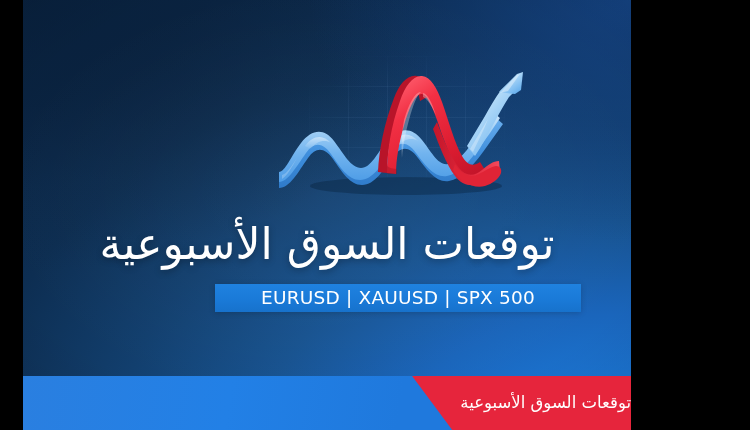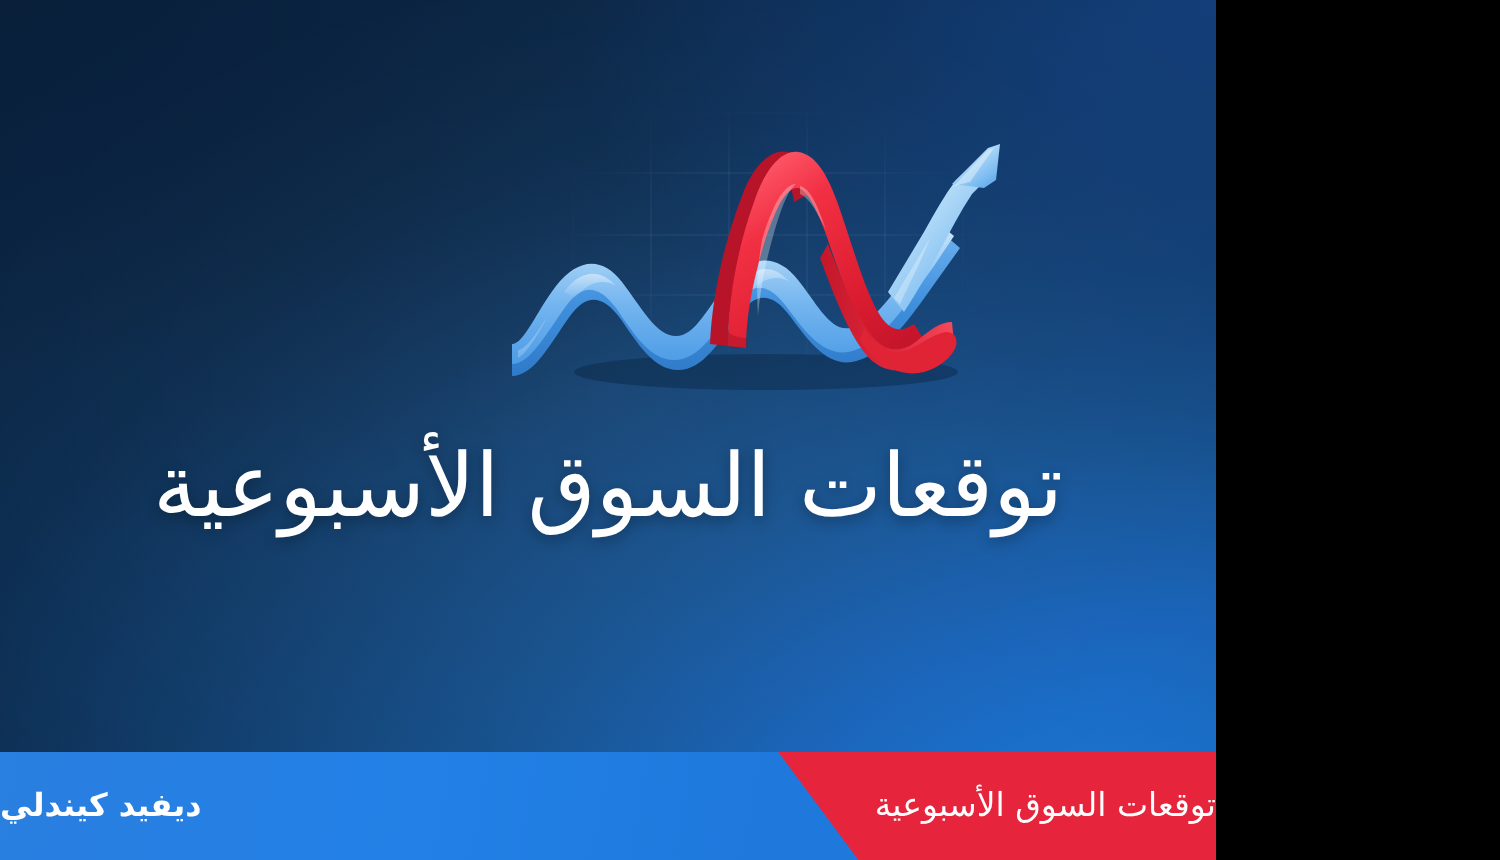--- a/index.html
+++ b/index.html
@@ -7,20 +7,21 @@
     padding: 0;
     background: #000;
   }
   #poster {
     position: relative;
     width: 608px;
     height: 430px;
     overflow: hidden;
     font-family: "DejaVu Sans", "Liberation Sans", sans-serif;
     background: #7f1d1d;
+    margin-left: 23px;
   }
 
   
   .bg-base {
     position: absolute;
     inset: 0;
     background:
       radial-gradient(130% 120% at 96% 104%, #2b85da 0%, #1b72ce 14%, #1a65bb 26%, #17528f 44%, #123f6e 62%, #0d2e52 80%, #0b2544 100%);
   }
   .bg-tint-tl {
@@ -276,25 +277,25 @@
                  C130,98 131,85 133,74 Z" fill="#ffffff" opacity="0.30"></path>
         <path d="M152,47 C157,48 161,57 165,69 C161,61 157,53 152,51 Z" fill="#ffffff" opacity="0.30"></path>
 
         <path d="M116,120 C118,122 122,123 126,123 L126,128 L116,128 Z" fill="#8f0f1f" opacity="0.35"></path>
       </g>
     </svg>
   </div>
 
   <div class="title">توقعات السوق الأسبوعية</div>
 
+  <div class="badge">EURUSD | XAUUSD  | SPX 500</div>
 
   <div class="bottom">
     <div class="bottom-blue"></div>
     <div class="bottom-red"></div>
 
     <div class="bottom-left-text">
-      <span class="name">ديفيد كيندلي</span>
     </div>
 
     <div class="bottom-right-text">توقعات السوق الأسبوعية</div>
   </div>
 
 </div>
 
 </body></html>

